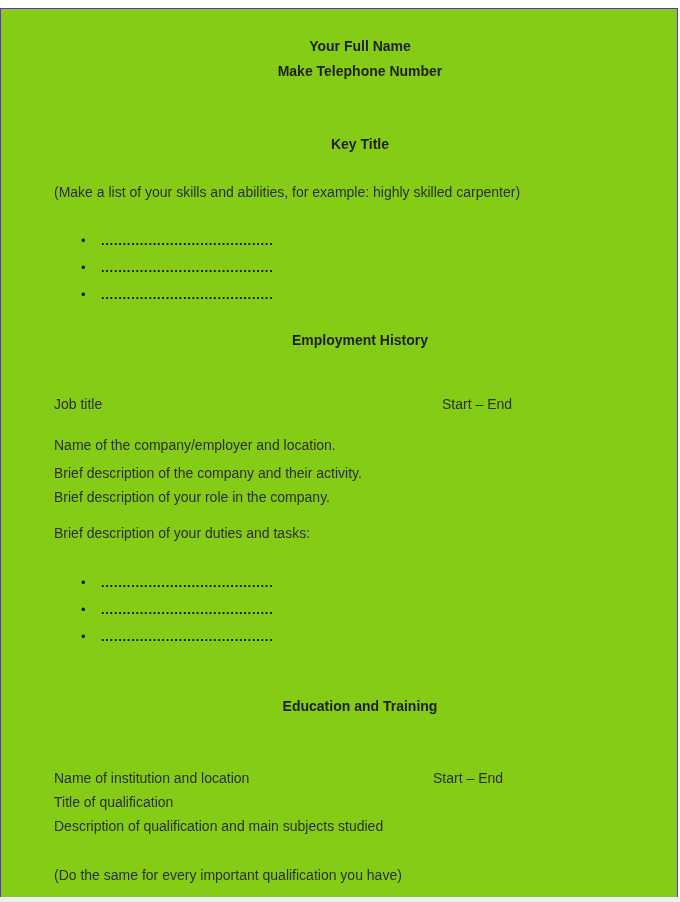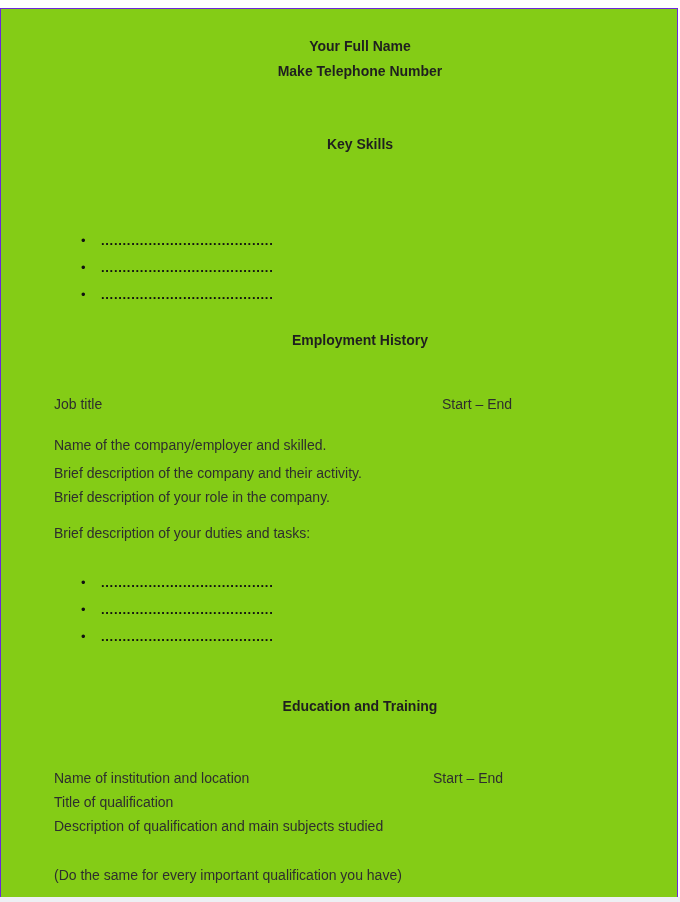--- a/index.html
+++ b/index.html
@@ -69,40 +69,41 @@
   }
 </style>
 </head>
 <body>
 
 <div class="page">
 
   <div class="line heading" style="top:26px">Your Full Name</div>
   <div class="line heading" style="top:51px">Make Telephone Number</div>
 
-  <div class="line heading" style="top:124px">Key Skills</div>
+  <div class="line heading" style="top:124px">Key Title</div>
+  <div class="line" style="top:172px">(Make a list of your skills and abilities, for example: highly skilled carpenter)</div>
 
   <div class="line bullet-row" style="top:220px">
     <span class="bullet-glyph">•</span><span class="dot-line">........................................</span>
   </div>
   <div class="line bullet-row" style="top:247px">
     <span class="bullet-glyph">•</span><span class="dot-line">........................................</span>
   </div>
   <div class="line bullet-row" style="top:274px">
     <span class="bullet-glyph">•</span><span class="dot-line">........................................</span>
   </div>
 
   <div class="line heading" style="top:320px">Employment History</div>
 
   <div class="line" style="top:384px">
     <span>Job title</span>
     <span class="date-col employment">Start – End</span>
   </div>
 
-  <div class="line" style="top:425px">Name of the company/employer and skilled.</div>
+  <div class="line" style="top:425px">Name of the company/employer and location.</div>
   <div class="line" style="top:453px">Brief description of the company and their activity.</div>
   <div class="line" style="top:477px">Brief description of your role in the company.</div>
   <div class="line" style="top:513px">Brief description of your duties and tasks:</div>
 
   <div class="line bullet-row" style="top:562px">
     <span class="bullet-glyph">•</span><span class="dot-line">........................................</span>
   </div>
   <div class="line bullet-row" style="top:589px">
     <span class="bullet-glyph">•</span><span class="dot-line">........................................</span>
   </div>

